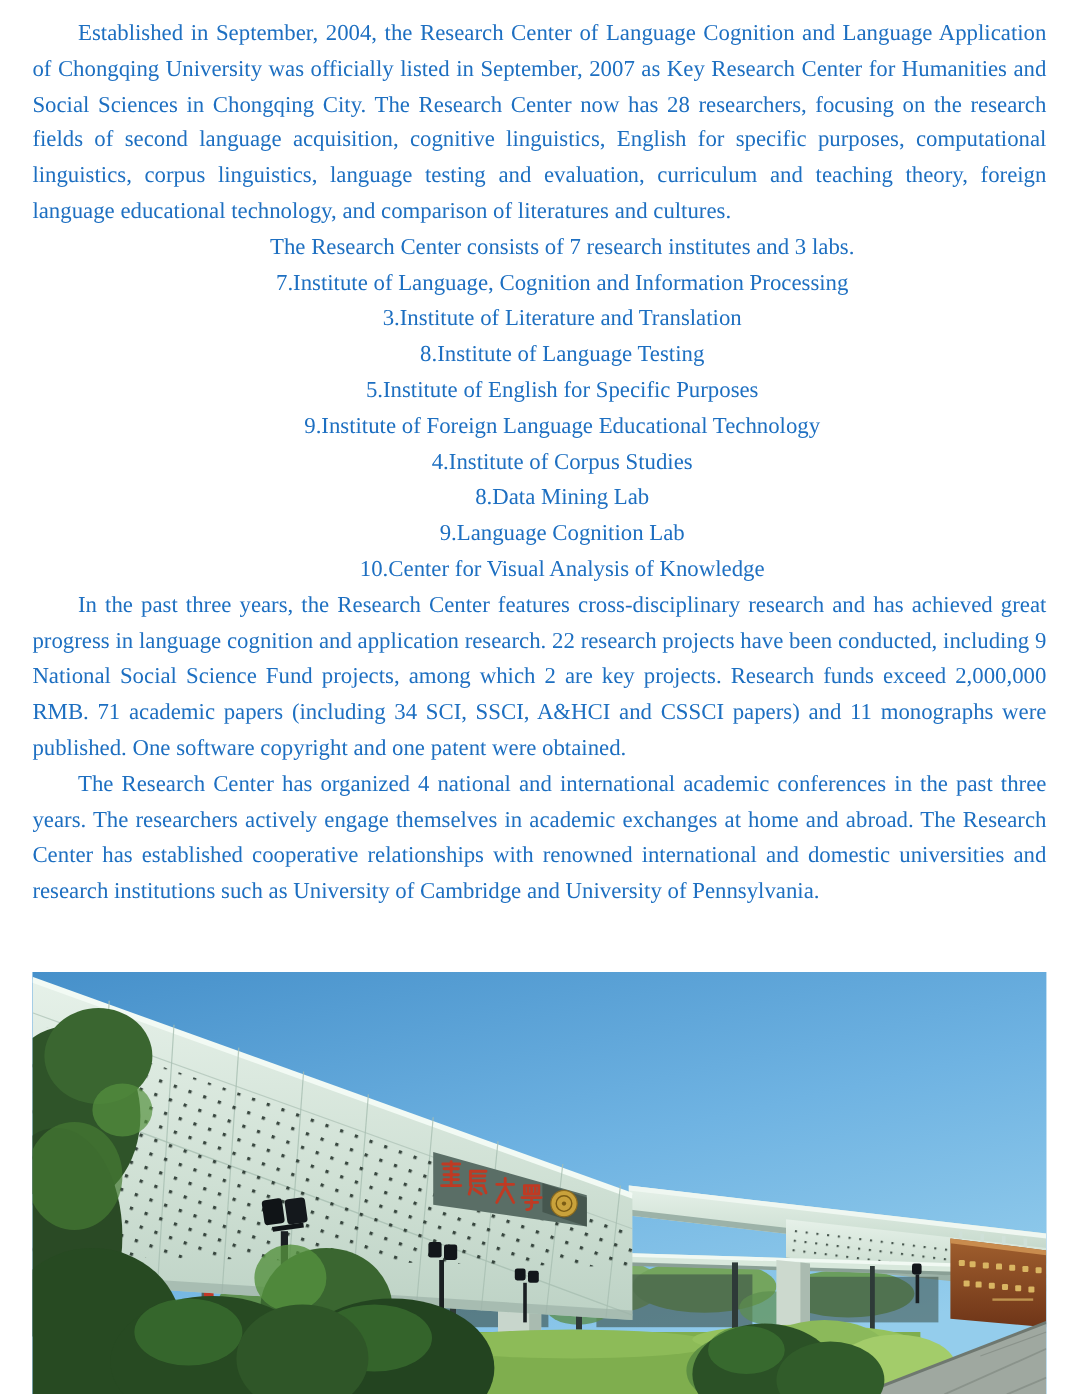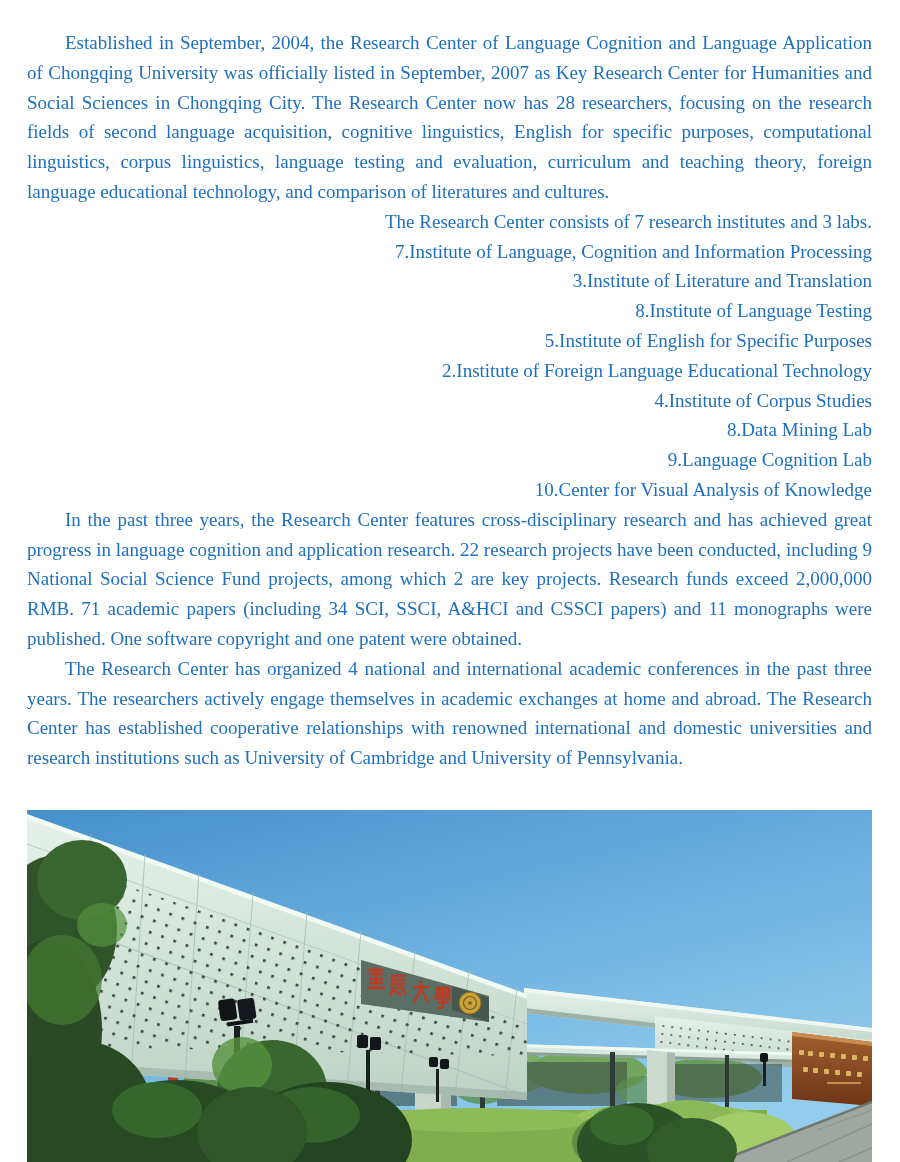--- a/index.html
+++ b/index.html
@@ -3,44 +3,44 @@
 <meta charset="utf-8">
 <style>
   html,body{margin:0;padding:0;}
   body{
     width:900px;height:1162px;position:relative;overflow:hidden;
     background:#ffffff;
     font-family:"Liberation Serif", serif;
   }
   .article{
     position:absolute;left:27px;top:0;width:845px;
-    padding-top:28px;
+    padding-top:13px;
     color:#1d6fc1;
     font-size:19px;line-height:29.8px;
     text-align:justify;
   }
   .article p{margin:0;text-indent:38px;}
-  .article .line{text-indent:38px;text-align:right;}
+  .article .line{text-indent:38px;text-align:center;}
   .photo{
     position:absolute;left:27px;top:810px;width:845px;height:352px;
     overflow:hidden;background:#6fb3e2;
   }
   .photo svg{display:block;width:845px;height:352px;}
 </style>
 </head>
 <body>
 
 <div class="article">
   <p>Established in September, 2004, the Research Center of Language Cognition and Language Application of Chongqing University was officially listed in September, 2007 as Key Research Center for Humanities and Social Sciences in Chongqing City. The Research Center now has 28 researchers, focusing on the research fields of second language acquisition, cognitive linguistics, English for specific purposes, computational linguistics, corpus linguistics, language testing and evaluation, curriculum and teaching theory, foreign language educational technology, and comparison of literatures and cultures.</p>
   <div class="line">The Research Center consists of 7 research institutes and 3 labs.</div>
   <div class="line">7.Institute of Language, Cognition and Information Processing</div>
   <div class="line">3.Institute of Literature and Translation</div>
   <div class="line">8.Institute of Language Testing</div>
   <div class="line">5.Institute of English for Specific Purposes</div>
-  <div class="line">2.Institute of Foreign Language Educational Technology</div>
+  <div class="line">9.Institute of Foreign Language Educational Technology</div>
   <div class="line">4.Institute of Corpus Studies</div>
   <div class="line">8.Data Mining Lab</div>
   <div class="line">9.Language Cognition Lab</div>
   <div class="line">10.Center for Visual Analysis of Knowledge</div>
   <p>In the past three years, the Research Center features cross-disciplinary research and has achieved great progress in language cognition and application research. 22 research projects have been conducted, including 9 National Social Science Fund projects, among which 2 are key projects. Research funds exceed 2,000,000 RMB. 71 academic papers (including 34 SCI, SSCI, A&amp;HCI and CSSCI papers) and 11 monographs were published. One software copyright and one patent were obtained.</p>
   <p>The Research Center has organized 4 national and international academic conferences in the past three years. The researchers actively engage themselves in academic exchanges at home and abroad. The Research Center has established cooperative relationships with renowned international and domestic universities and research institutions such as University of Cambridge and University of Pennsylvania.</p>
 </div>
 
 <div class="photo" role="img" aria-label="Photograph of the main gate of Chongqing University: a long sloping pale-green perforated concrete slab bearing red Chinese characters and a gold emblem, continuing as a beam over the entrance with a lower canopy, a brown wooden panel with gold calligraphy on the right, floodlights on posts, green trees and rounded bushes in the foreground, blue sky above and a gray stone walkway at the lower right.">
 <svg viewBox="0 0 845 352" preserveAspectRatio="none">

